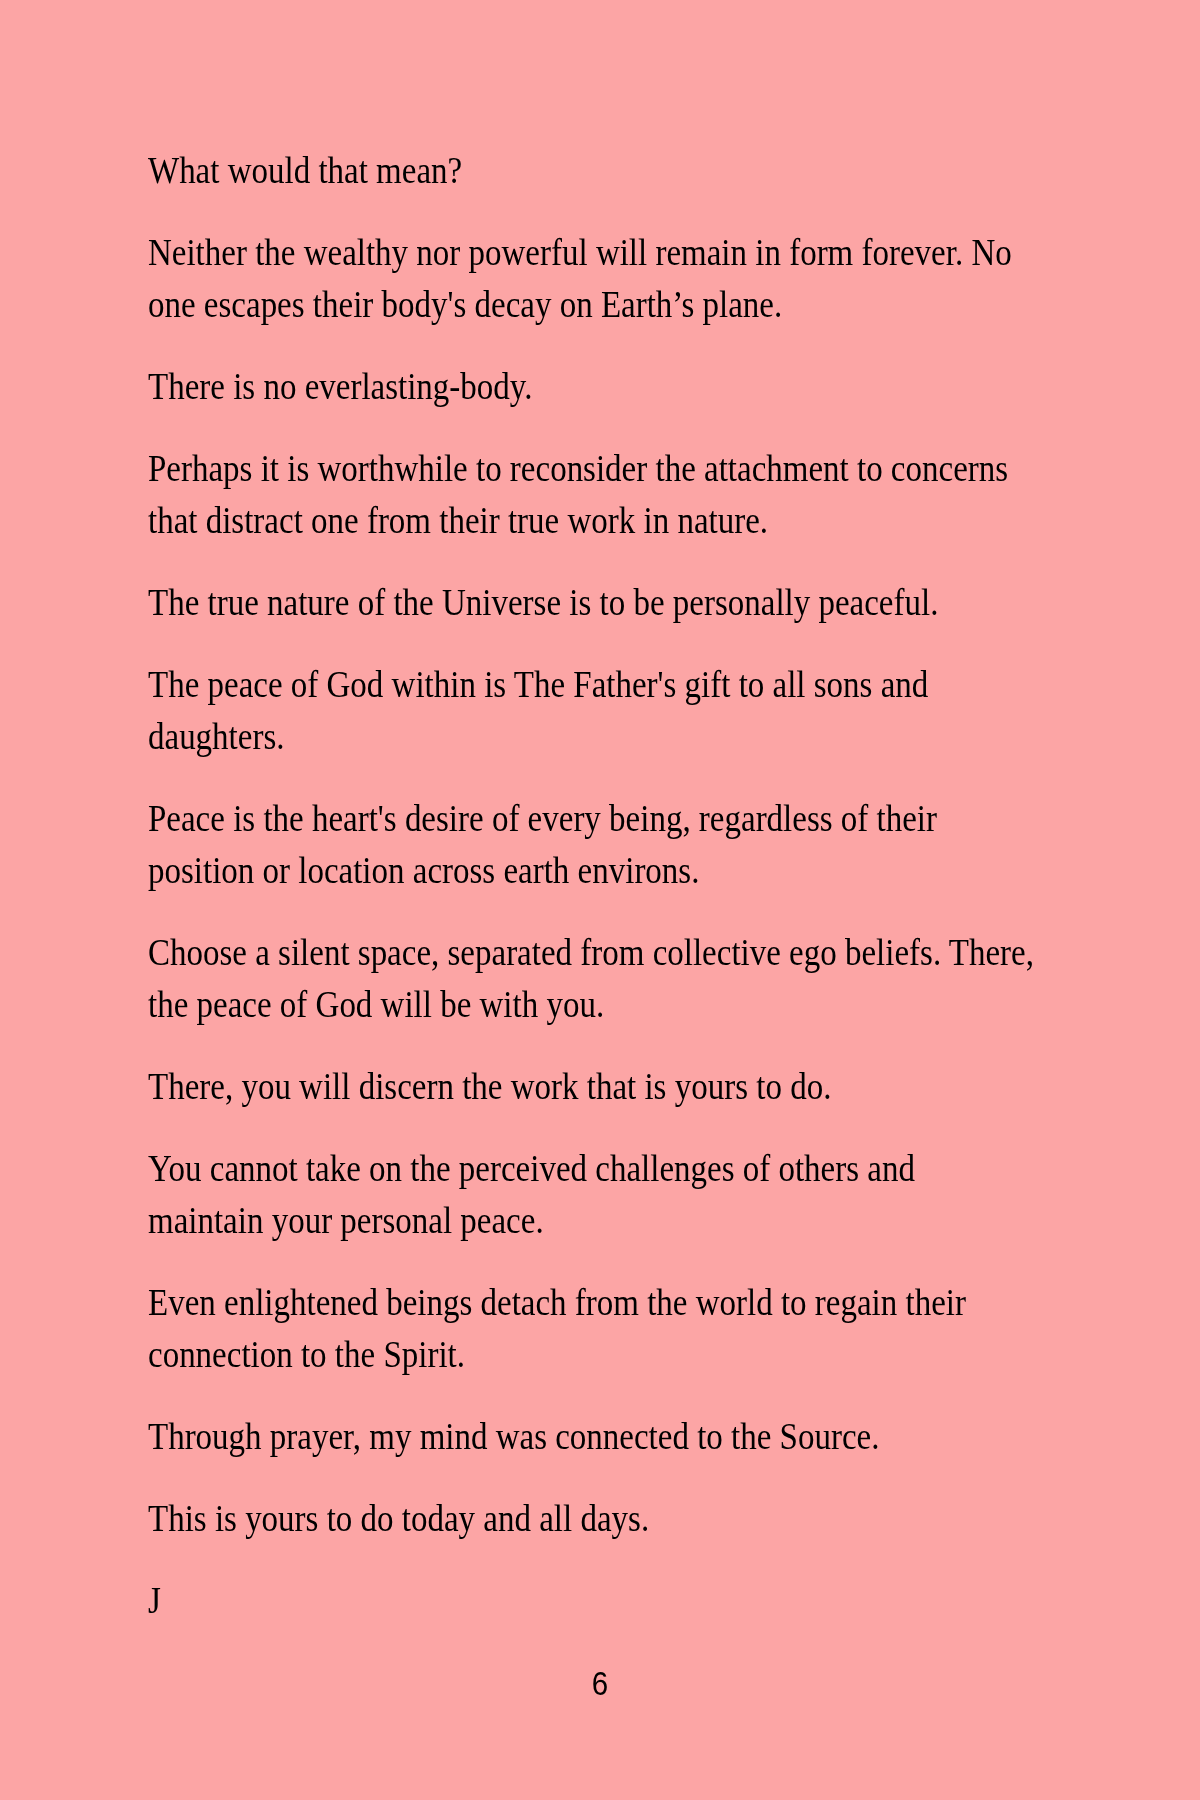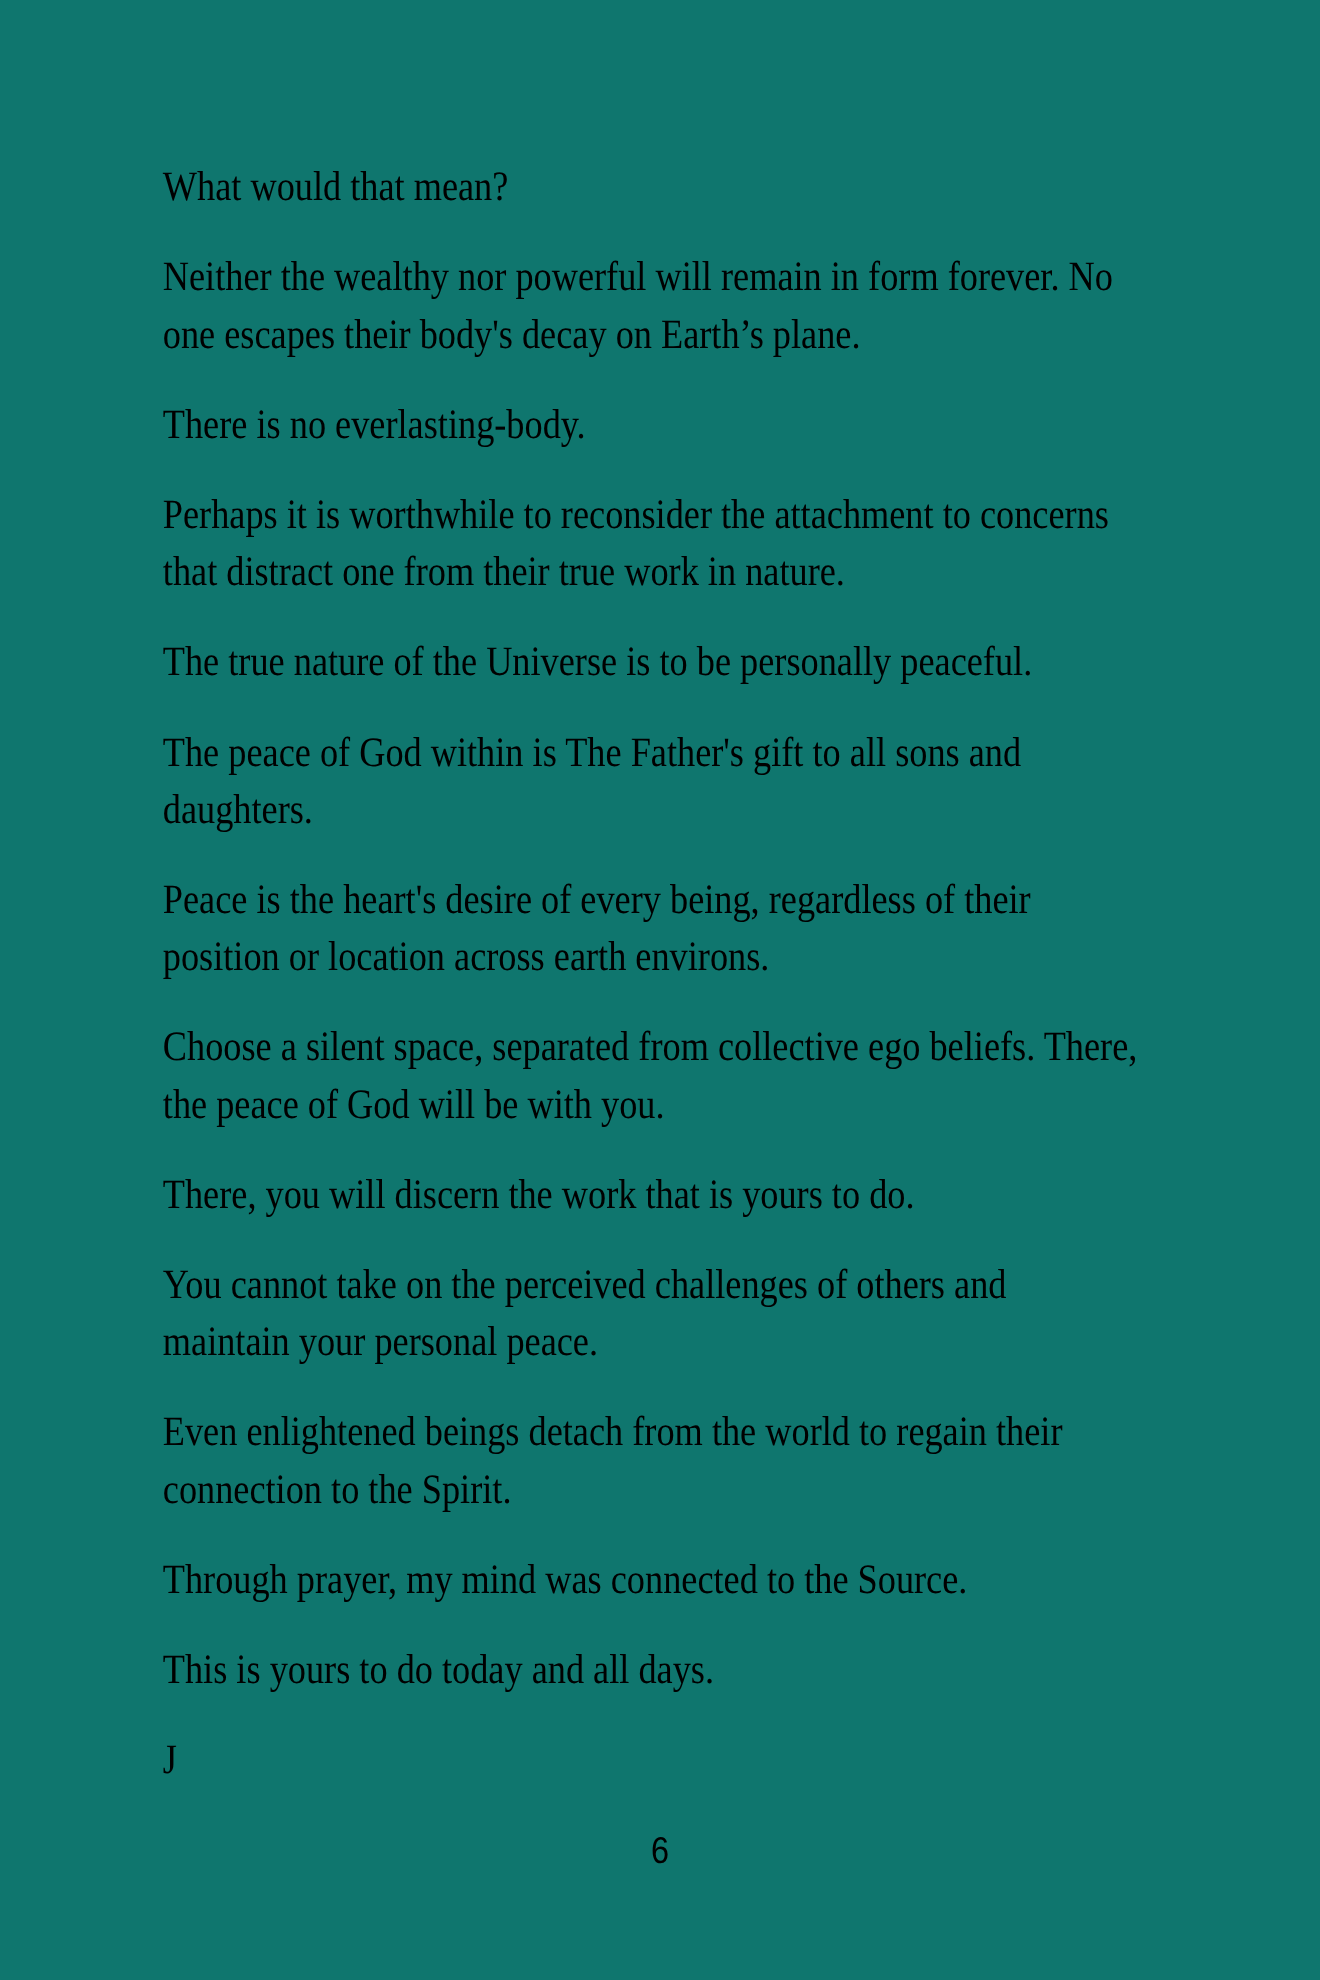--- a/index.html
+++ b/index.html
@@ -4,21 +4,21 @@
 <style>
   html, body {
     margin: 0;
     padding: 0;
     background: #ffffff;
   }
   .page {
     position: relative;
     width: 1200px;
     height: 1800px;
-    background: #0f766e;
+    background: #fca5a5;
     overflow: hidden;
     font-family: "Liberation Serif", serif;
   }
   .body-text {
     position: absolute;
     left: 148px;
     top: 144px;
     width: 1100px;
     color: #000000;
     font-size: 38px;

